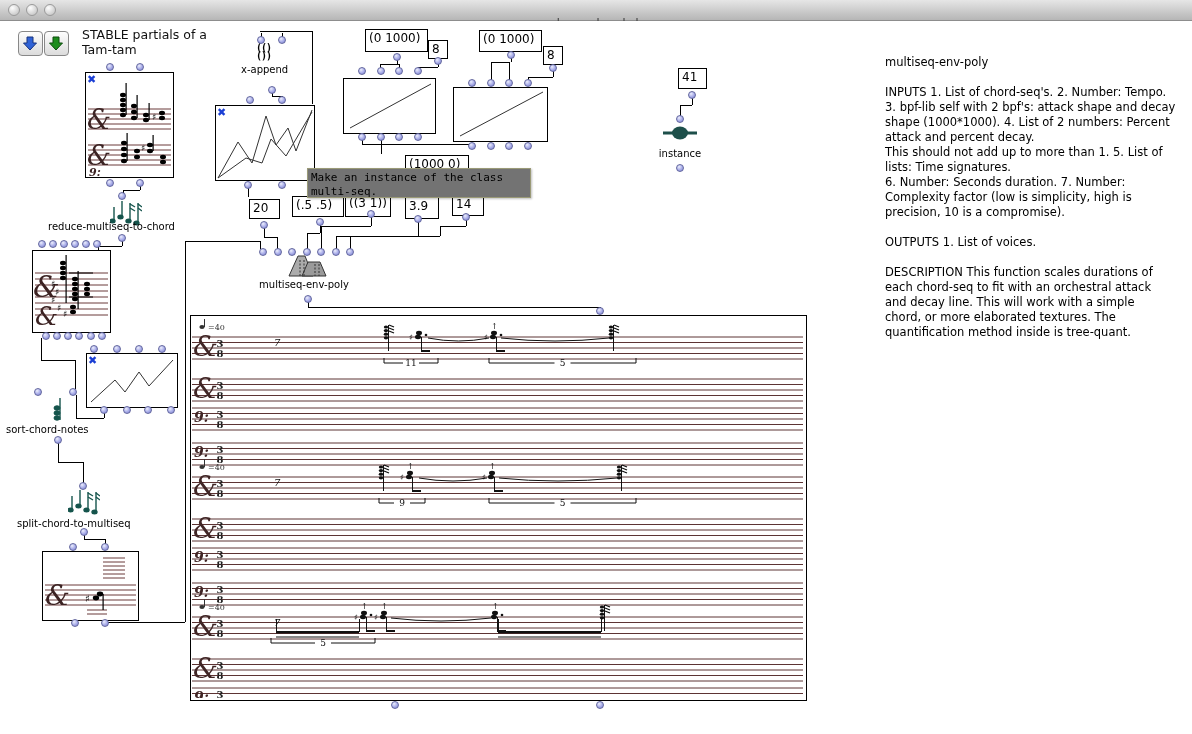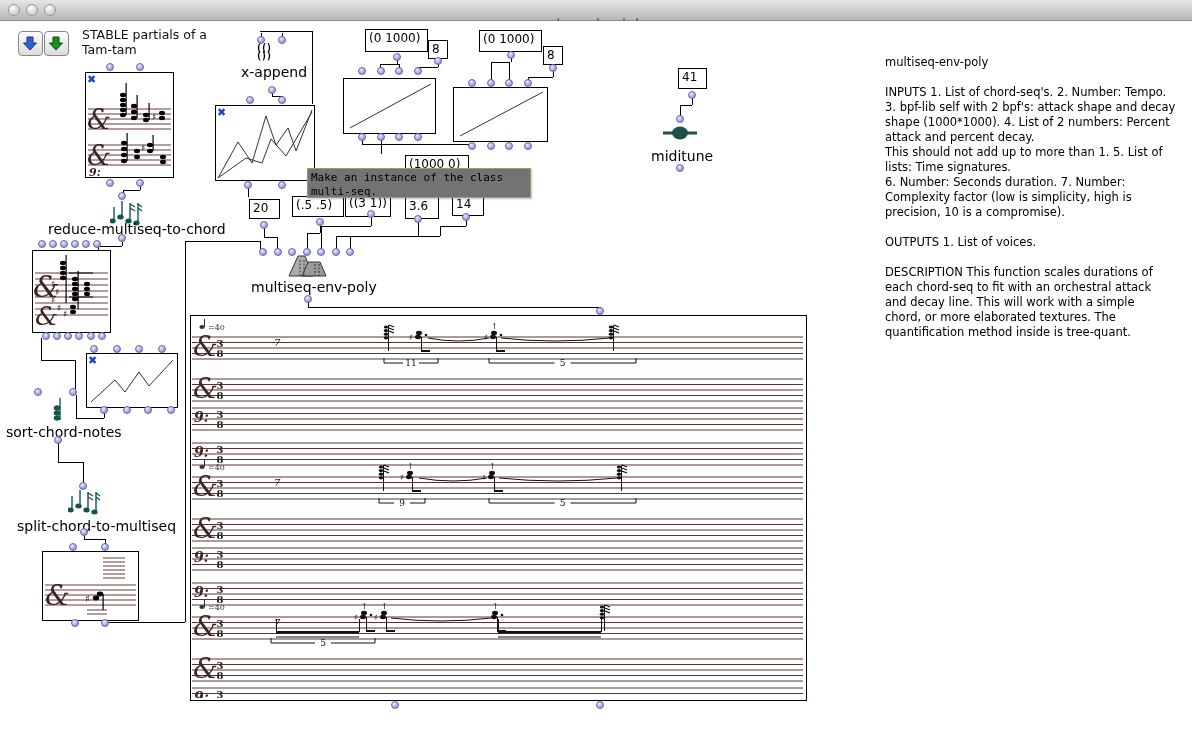--- a/index.html
+++ b/index.html
@@ -16,21 +16,21 @@
   
   #canvas{position:absolute;left:10px;top:21px;width:1192px;height:713px;background:#fff;}
   .wire{position:absolute;background:#000;z-index:1;}
   .dot{position:absolute;width:8px;height:8px;border-radius:50%;z-index:4;
     background:radial-gradient(circle at 35% 30%,#eceefc,#a7abe8 55%,#7e83cc);
     border:1px solid #63679f;box-sizing:border-box;}
   .pbox{position:absolute;background:#fff;border:1px solid #000;z-index:2;
     font-size:12px;color:#000;padding:1px 3px;white-space:nowrap;box-sizing:border-box;}
   .gbox{position:absolute;background:#fff;border:1px solid #000;z-index:2;box-sizing:border-box;}
   .xclose{position:absolute;z-index:5;font-size:11px;font-weight:bold;color:#1b3fd4;line-height:11px;}
-  .mlabel{position:absolute;z-index:3;font-size:14px;color:#000;white-space:nowrap;}
+  .mlabel{position:absolute;z-index:3;font-size:10px;color:#000;white-space:nowrap;}
   .center{text-align:center;}
   .icon{position:absolute;z-index:3;}
   #comment{position:absolute;left:72px;top:6px;font-size:12.5px;line-height:15px;color:#111;z-index:3;}
   #xappend-icon{font-family:"DejaVu Sans Mono",monospace;font-weight:bold;font-size:10px;
     line-height:8px;letter-spacing:-1px;color:#000;}
   #tooltip{position:absolute;left:297px;top:147px;width:224px;height:30px;z-index:6;
     background:#737373;border:1px solid #9a9a77;box-shadow:1px 1px 2px rgba(0,0,0,.25);
     font-family:"DejaVu Sans Mono",monospace;font-size:11px;line-height:14px;color:#000;padding:2px 3px;box-sizing:border-box;}
   .toolbtn{position:absolute;top:10px;width:23px;height:23px;border:1px solid #888;border-radius:4px;
     background:linear-gradient(#fdfdfd,#dcdcdc);z-index:3;}
@@ -283,21 +283,21 @@
       <svg width="93" height="53">
         <line x1="6" y1="48" x2="89" y2="4" stroke="#333" stroke-width="1"></line>
       </svg>
     </div>
 
     <div class="pbox" style="left:395px;top:134px;width:64px;height:22px">(1000 0)</div>
 
     <div class="pbox" style="left:239px;top:178px;width:31px;height:20px">20</div>
     <div class="pbox" style="left:282px;top:175px;width:52px;height:21px">(.5 .5)</div>
     <div class="pbox" style="left:335px;top:173px;width:46px;height:23px">((3 1))</div>
-    <div class="pbox" style="left:395px;top:176px;width:34px;height:22px">3.6</div>
+    <div class="pbox" style="left:395px;top:176px;width:34px;height:22px">3.9</div>
     <div class="pbox" style="left:442px;top:174px;width:32px;height:21px">14</div>
 
     <div id="tooltip">
       <div>Make an instance of the class</div>
       <div>multi-seq.</div>
     </div>
 
     <div class="icon" style="left:277px;top:233px">
       <svg width="40" height="23">
         <polygon points="2,22 11,2 18,2 26,22" fill="#ababab" stroke="#333" stroke-width="1"></polygon>
@@ -310,21 +310,21 @@
     </div>
     <div class="mlabel center" style="left:241px;top:258px;width:106px">multiseq-env-poly</div>
 
     <div class="pbox" style="left:668px;top:47px;width:29px;height:21px">41</div>
     <div class="icon" style="left:653px;top:104px">
       <svg width="34" height="17">
         <line x1="0" y1="8" x2="34" y2="8" stroke="#1d4f4a" stroke-width="3"></line>
         <ellipse cx="17" cy="8" rx="8" ry="6.5" fill="#1d4f4a"></ellipse>
       </svg>
     </div>
-    <div class="mlabel center" style="left:641px;top:127px;width:58px">miditune</div>
+    <div class="mlabel center" style="left:641px;top:127px;width:58px">instance</div>
 
     <div id="score-box">
       <svg id="score-svg" width="613" height="382">
           <ellipse cx="11" cy="11" rx="2.6" ry="2" fill="#333"></ellipse>
           <rect x="13" y="3" width="1" height="8" fill="#333"></rect>
           <text x="17" y="14" font-size="8" font-family="DejaVu Sans" fill="#333">=40</text>
           <line x1="1" y1="21" x2="612" y2="21" stroke="#5d3434" stroke-width="1"></line>
           <line x1="1" y1="26.5" x2="612" y2="26.5" stroke="#5d3434" stroke-width="1"></line>
           <line x1="1" y1="32" x2="612" y2="32" stroke="#5d3434" stroke-width="1"></line>
           <line x1="1" y1="37.5" x2="612" y2="37.5" stroke="#5d3434" stroke-width="1"></line>

